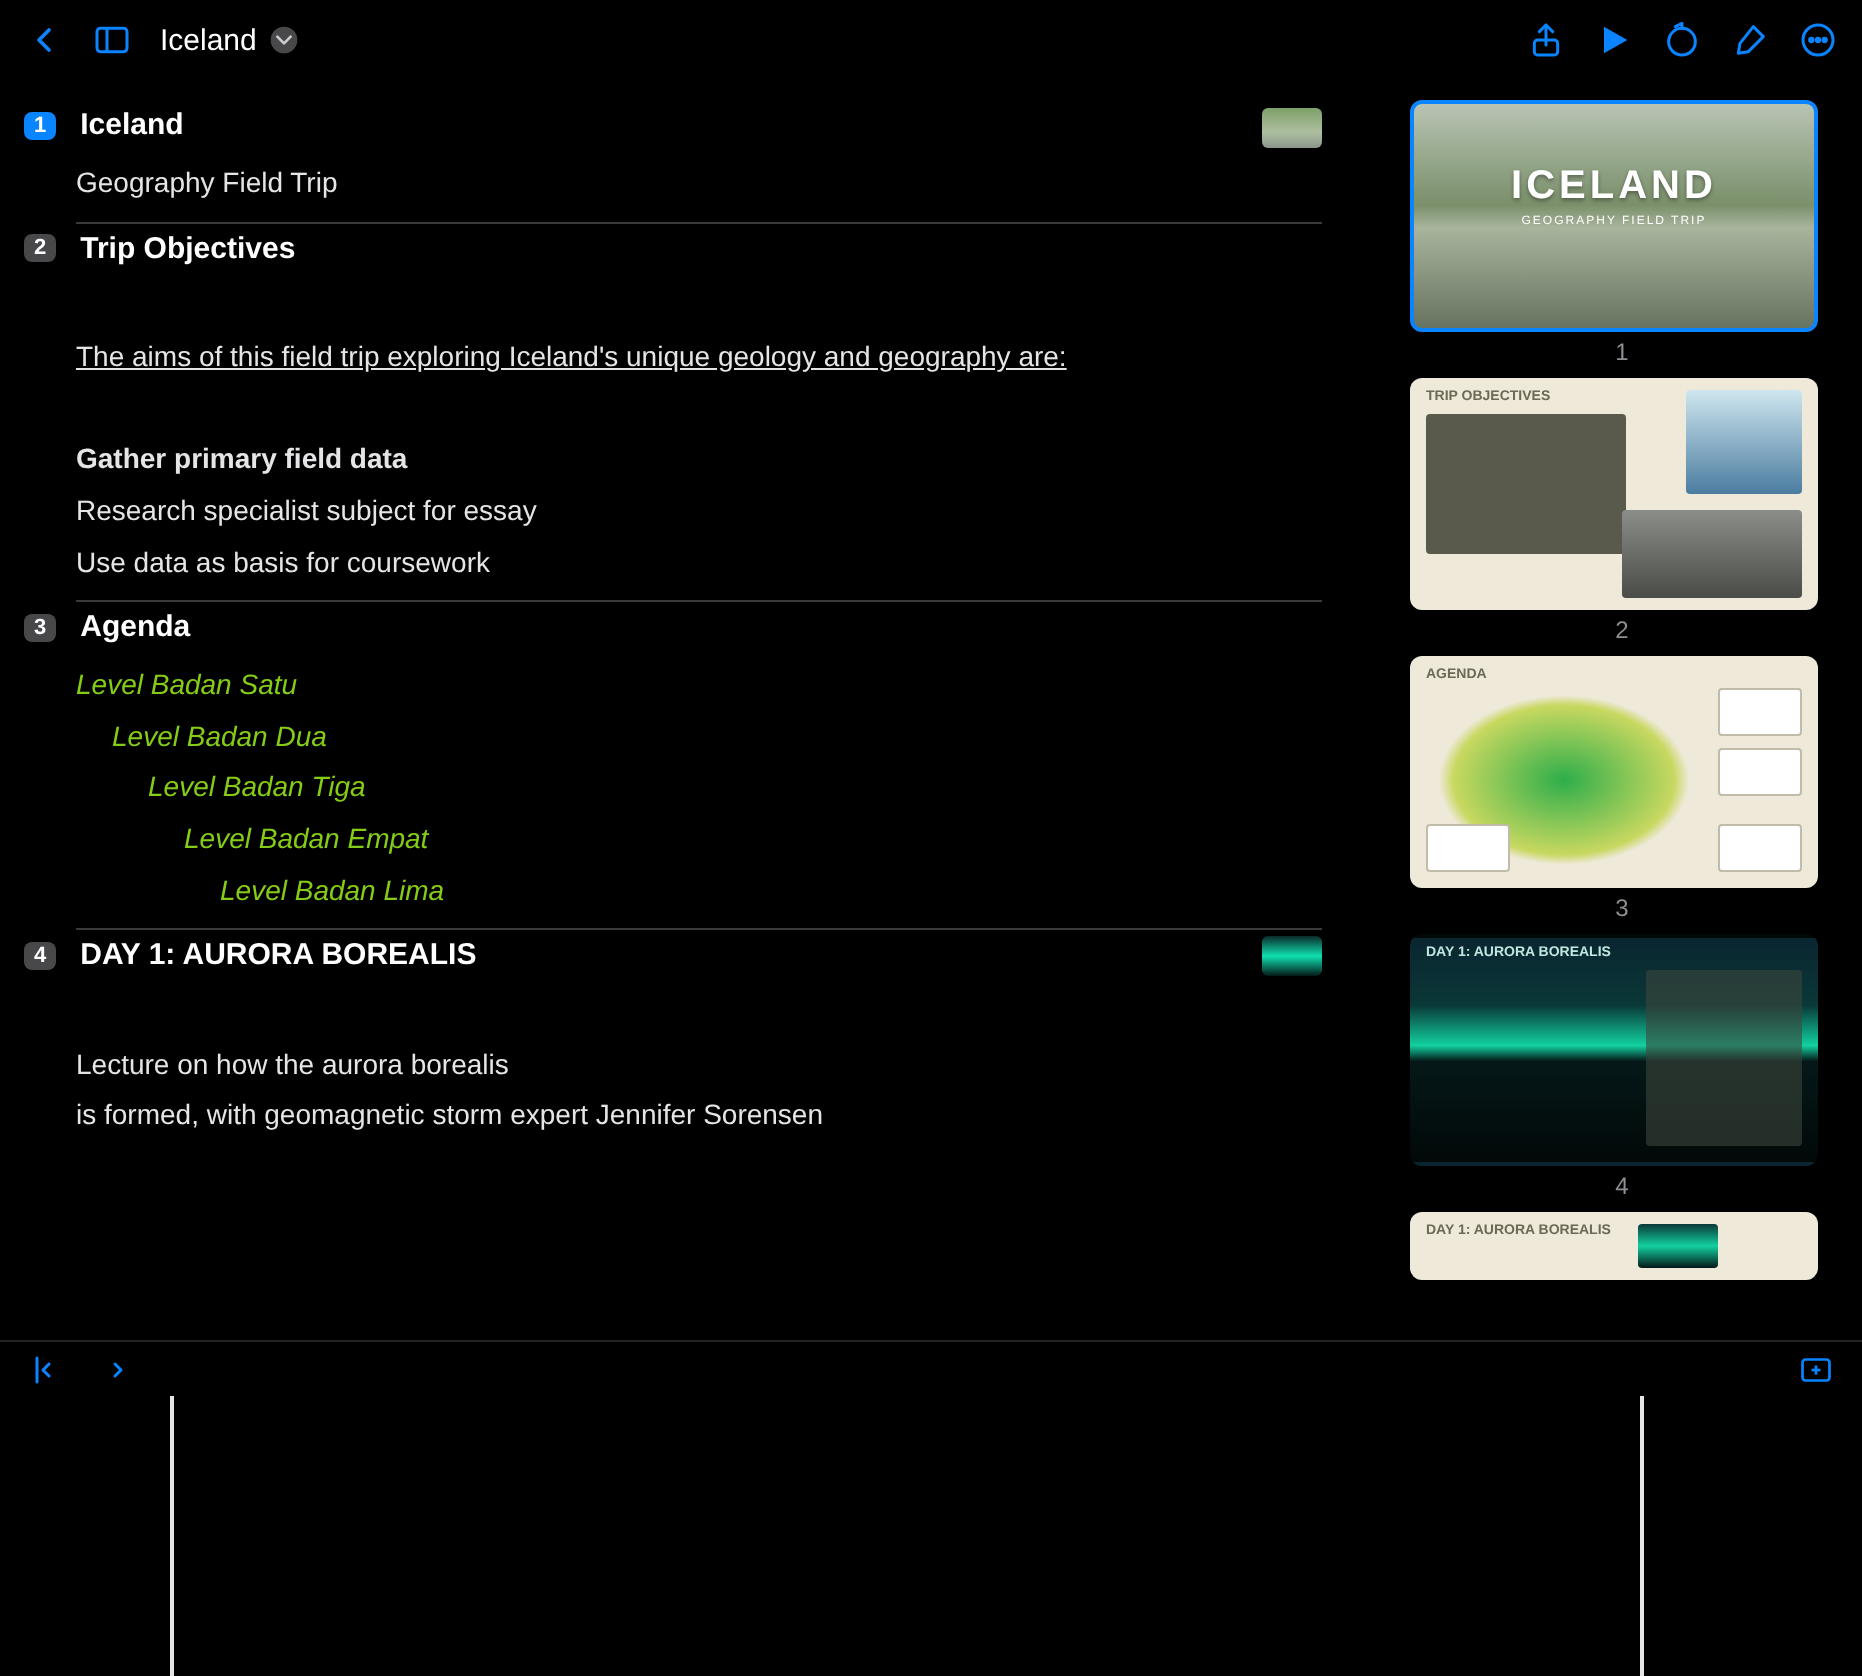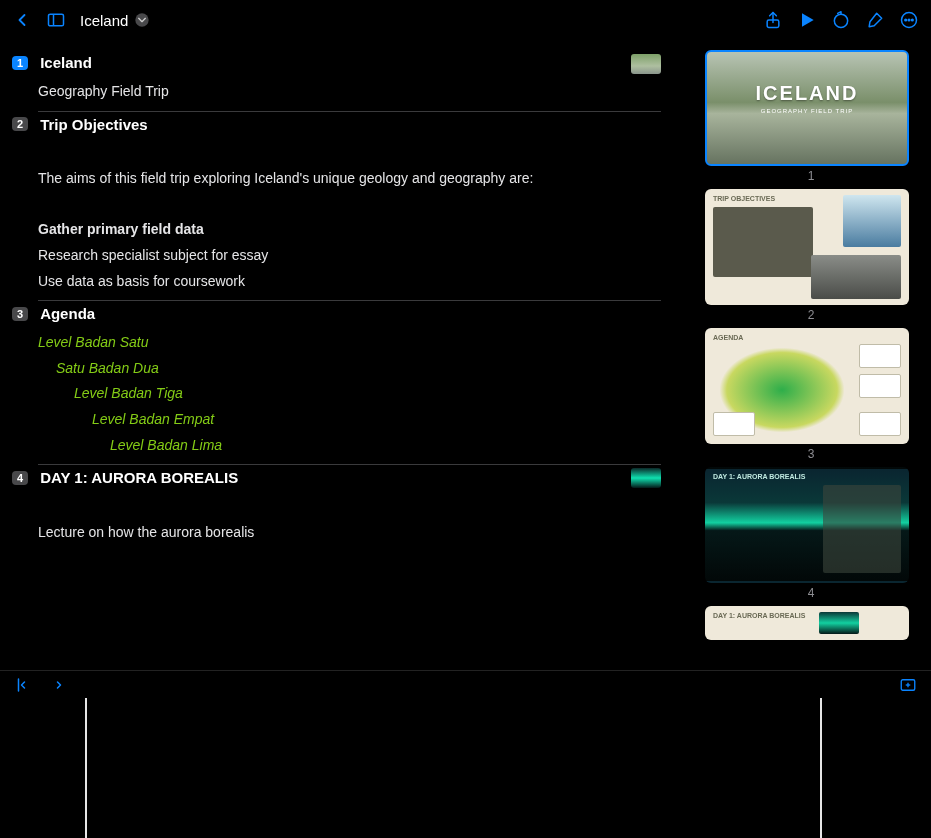--- a/index.html
+++ b/index.html
@@ -207,49 +207,50 @@
           <div class="body-line" style="padding-left: 0px;">Geography Field Trip</div>
         </div>
       </div>
       <div class="slide-entry">
         <div class="slide-head">
           <span class="slide-num grey">2</span>
           <span class="slide-title">Trip Objectives</span>
         </div>
         <div class="slide-body">
           <div class="body-line" style="padding-left: 0px;">&nbsp;</div>
-          <div class="body-line" style="padding-left: 0px;">The aims of this field trip exploring Iceland's unique geology and geography are:</div>
+          <div class="body-line" style="padding-left: 0px; text-decoration: underline;">The aims of this field trip exploring Iceland's unique geology and geography are:</div>
           <div class="body-line" style="padding-left: 0px;">&nbsp;</div>
           <div class="body-line" style="padding-left: 0px; font-weight: bold;">Gather primary field data</div>
           <div class="body-line" style="padding-left: 0px;">Research specialist subject for essay</div>
           <div class="body-line" style="padding-left: 0px;">Use data as basis for coursework</div>
         </div>
       </div>
       <div class="slide-entry">
         <div class="slide-head">
           <span class="slide-num grey">3</span>
           <span class="slide-title">Agenda</span>
         </div>
         <div class="slide-body">
           <div class="body-line italic" style="padding-left: 0px;">Level Badan Satu</div>
-          <div class="body-line italic" style="padding-left: 18px;">Satu Badan Dua</div>
+          <div class="body-line italic" style="padding-left: 18px;">Level Badan Dua</div>
           <div class="body-line italic" style="padding-left: 36px;">Level Badan Tiga</div>
           <div class="body-line italic" style="padding-left: 54px;">Level Badan Empat</div>
           <div class="body-line italic" style="padding-left: 72px;">Level Badan Lima</div>
         </div>
       </div>
       <div class="slide-entry">
         <div class="slide-head">
           <span class="slide-num grey">4</span>
           <span class="slide-title">DAY 1: AURORA BOREALIS</span>
         </div>
         <div class="mini-thumb thumb-aurora"></div>
         <div class="slide-body">
           <div class="body-line" style="padding-left: 0px;">&nbsp;</div>
           <div class="body-line" style="padding-left: 0px;">Lecture on how the aurora borealis</div>
+          <div class="body-line" style="padding-left: 0px;">is formed, with geomagnetic storm expert Jennifer Sorensen</div>
         </div>
       </div>
     </div>
   <div class="sidebar" id="sidebar">
       <div class="thumb-wrap">
         <div class="thumb t1 selected">
           <div class="t1-title">ICELAND</div>
           <div class="t1-sub">GEOGRAPHY FIELD TRIP</div>
         </div>
         <div class="thumb-num">1</div>

